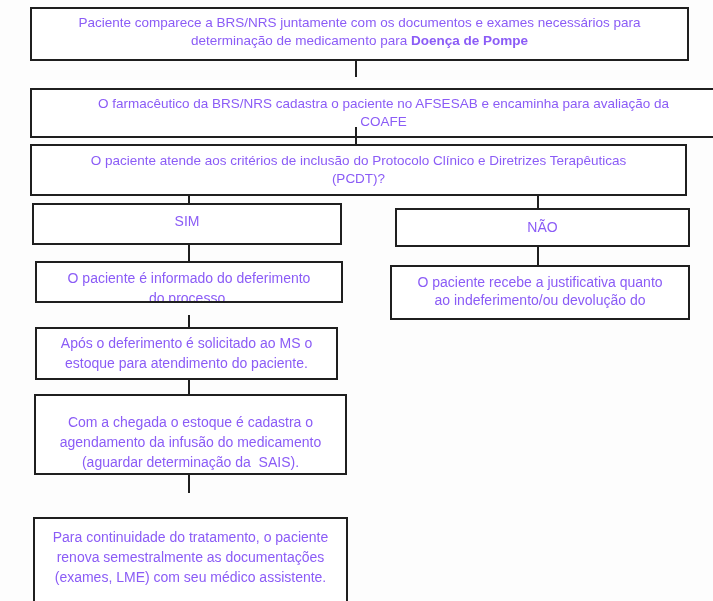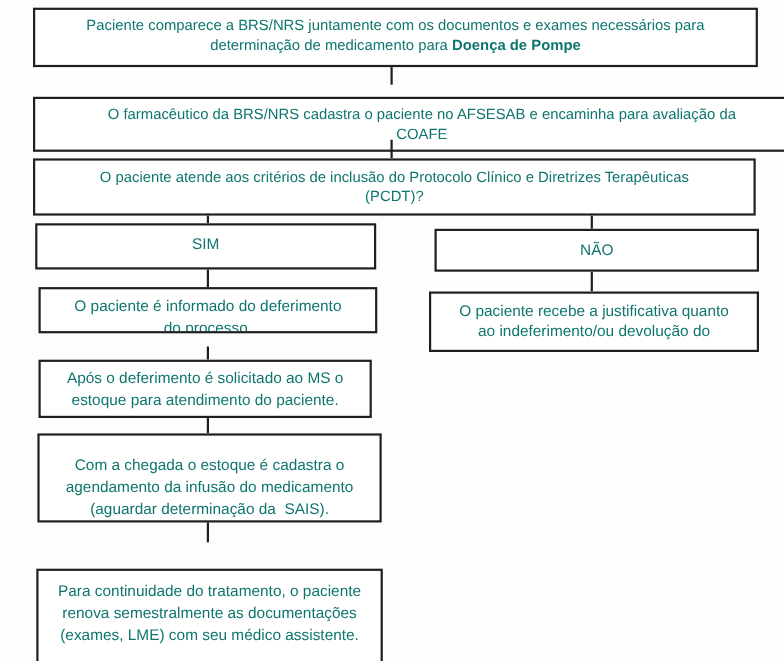--- a/index.html
+++ b/index.html
@@ -13,21 +13,21 @@
     height:601px;
     background:#fdfdfd;
     overflow:hidden;
   }
   .box{
     position:absolute;
     box-sizing:border-box;
     background:#ffffff;
     border:2px solid #1f1f1f;
     text-align:center;
-    color:#0f766e;
+    color:#8b5cf6;
     overflow:hidden;
   }
   .ln{white-space:pre-wrap;}
   .wide .ln{font-size:13.5px;line-height:18px;}
   .col  .ln{font-size:14px;line-height:20px;}
   .bold{font-weight:bold;}
   .vline{
     position:absolute;
     width:2px;
     background:#1f1f1f;

